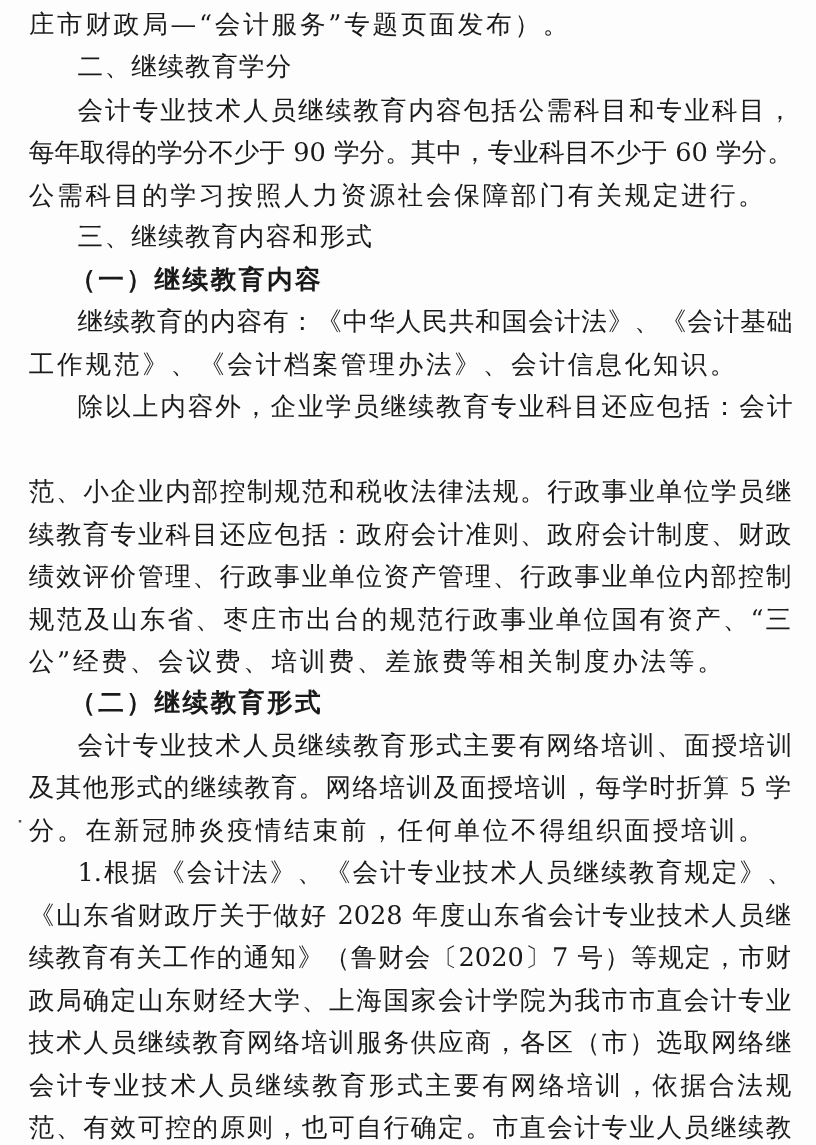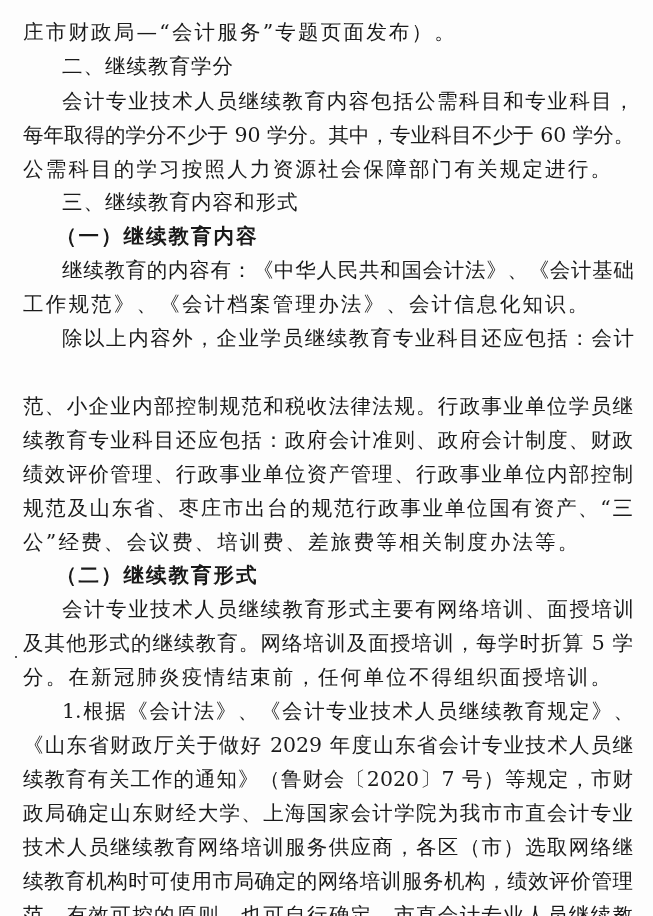--- a/index.html
+++ b/index.html
@@ -2,21 +2,21 @@
 <html><head>
 <meta charset="utf-8">
 <style>
   html, body { margin:0; padding:0; background:#ffffff; }
   body { width:653px; height:916px; overflow:hidden; position:relative; }
   .page { position:absolute; left:0; top:0; width:653px; height:916px; background:#fdfdfd; }
   .line {
     position:absolute; left:23px; width:610px; height:34px;
     font-family:"DejaVu Serif", "Liberation Serif", serif;
     font-size:20.5px; line-height:34px; color:#1a1a1a;
-    white-space:nowrap; letter-spacing:2.2px;margin-top:13px;
+    white-space:nowrap; letter-spacing:2.2px;
   }
   .indent { left:62px; width:572px; }
   .h2 { font-family:"DejaVu Sans", "Liberation Sans", sans-serif; font-weight:normal; letter-spacing:1px; }
   .h3 { font-family:"DejaVu Sans", "Liberation Sans", sans-serif; font-weight:bold; letter-spacing:2px; left:56px; }
   .just { text-align:justify; text-align-last:justify; letter-spacing:0; }
   .dot { position:absolute; left:15px; top:656px; width:2px; height:2px; background:#555; }
 </style>
 </head>
 <body>
 
@@ -34,20 +34,20 @@
   <div class="line just" style="top:376px">范、小企业内部控制规范和税收法律法规。行政事业单位学员继</div>
   <div class="line just" style="top:410px">续教育专业科目还应包括：政府会计准则、政府会计制度、财政</div>
   <div class="line just" style="top:444px">绩效评价管理、行政事业单位资产管理、行政事业单位内部控制</div>
   <div class="line just" style="top:478px">规范及山东省、枣庄市出台的规范行政事业单位国有资产、“三</div>
   <div class="line" style="top:512px">公”经费、会议费、培训费、差旅费等相关制度办法等。</div>
   <div class="line h3" style="top:545px">（二）继续教育形式</div>
   <div class="line indent just" style="top:579px">会计专业技术人员继续教育形式主要有网络培训、面授培训</div>
   <div class="line just" style="top:613px">及其他形式的继续教育。网络培训及面授培训，每学时折算 5 学</div>
   <div class="line" style="top:647px">分。在新冠肺炎疫情结束前，任何单位不得组织面授培训。</div>
   <div class="line indent just" style="top:681px">1.根据《会计法》、《会计专业技术人员继续教育规定》、</div>
-  <div class="line just" style="top:715px">《山东省财政厅关于做好 2029 年度山东省会计专业技术人员继</div>
+  <div class="line just" style="top:715px">《山东省财政厅关于做好 2028 年度山东省会计专业技术人员继</div>
   <div class="line just" style="top:749px">续教育有关工作的通知》（鲁财会〔2020〕7 号）等规定，市财</div>
   <div class="line just" style="top:783px">政局确定山东财经大学、上海国家会计学院为我市市直会计专业</div>
   <div class="line just" style="top:817px">技术人员继续教育网络培训服务供应商，各区（市）选取网络继</div>
-  <div class="line just" style="top:851px">续教育机构时可使用市局确定的网络培训服务机构，绩效评价管理</div>
+  <div class="line just" style="top:851px">会计专业技术人员继续教育形式主要有网络培训，依据合法规</div>
   <div class="line just" style="top:885px">范、有效可控的原则，也可自行确定。市直会计专业人员继续教</div>
   <div class="dot"></div>
 </div>
 
 </body></html>

